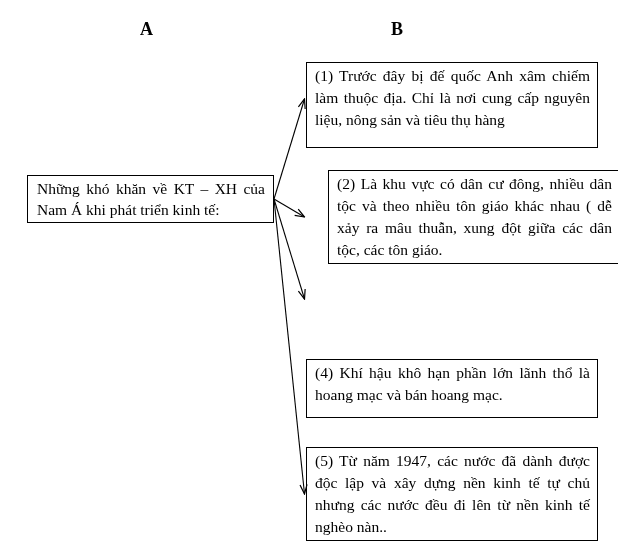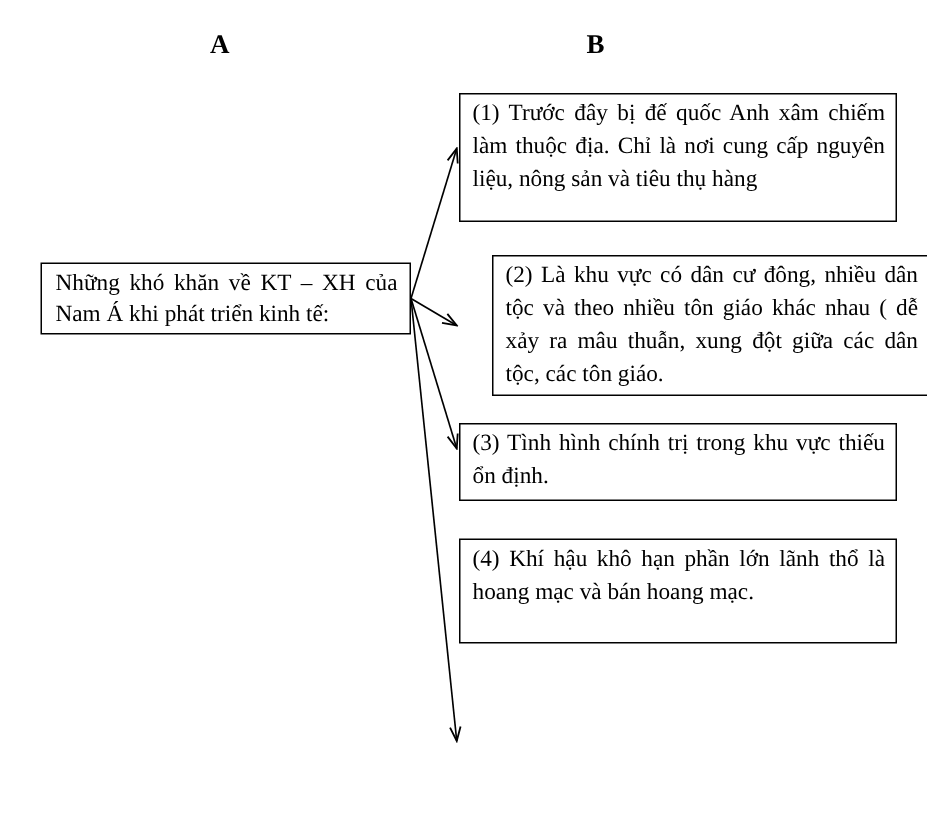--- a/index.html
+++ b/index.html
@@ -44,21 +44,21 @@
   }
   .opt {
     left: 306px;
     width: 292px;
     padding: 2px 7px 2px 8px;
     line-height: 22px;
   }
   #opt1 { top: 62px;  height: 86px; }
   #opt2 { top: 170px; height: 94px; margin-left: 22px; }
   #opt3 { top: 282px; height: 52px; }
-  #opt4 { top: 359px; height: 70px; }
+  #opt4 { top: 359px; height: 59px; }
   #opt5 { top: 447px; height: 94px; }
   #arrows {
     position: absolute;
     left: 0;
     top: 0;
     width: 618px;
     height: 552px;
     pointer-events: none;
   }
 </style>
@@ -70,24 +70,24 @@
   <div class="hdr" id="hdrA">A</div>
 
   <div class="hdr" id="hdrB">B</div>
 
   <div class="box boxA">Những khó khăn về KT – XH của Nam Á khi phát triển kinh tế:</div>
 
   <div class="box opt" id="opt1">(1) Trước đây bị đế quốc Anh xâm chiếm làm thuộc địa. Chỉ là nơi cung cấp nguyên liệu, nông sản và tiêu thụ hàng</div>
 
   <div class="box opt" id="opt2">(2) Là khu vực có dân cư đông, nhiều dân tộc và theo nhiều tôn giáo khác nhau ( dễ xảy ra mâu thuẫn, xung đột giữa các dân tộc, các tôn giáo.</div>
 
-  <div class="box opt" id="opt3">(3) Tình hình chính trị trong khu vực thiếu ổn định.</div>
 
   <div class="box opt" id="opt4">(4) Khí hậu khô hạn phần lớn lãnh thổ là hoang mạc và bán hoang mạc.</div>
 
+  <div class="box opt" id="opt5">(5) Từ năm 1947, các nước đã dành được độc lập và xây dựng nền kinh tế tự chủ nhưng các nước đều đi lên từ nền kinh tế nghèo nàn..</div>
 
   <svg id="arrows" viewBox="0 0 618 552">
     <defs>
       <marker id="arrowhead" viewBox="0 0 10 10" refX="9" refY="5" markerWidth="11" markerHeight="11" orient="auto" markerUnits="userSpaceOnUse">
         <path d="M0.5,1.8 L9,5 L0.5,8.2" fill="none" stroke="#000000" stroke-width="1.1"></path>
       </marker>
     </defs>
     <g id="arrow-lines">
         <line x1="274" y1="199" x2="304.5" y2="99" stroke="#000000" stroke-width="1.1" marker-end="url(#arrowhead)"></line>
         <line x1="274" y1="199" x2="304.5" y2="217" stroke="#000000" stroke-width="1.1" marker-end="url(#arrowhead)"></line>

